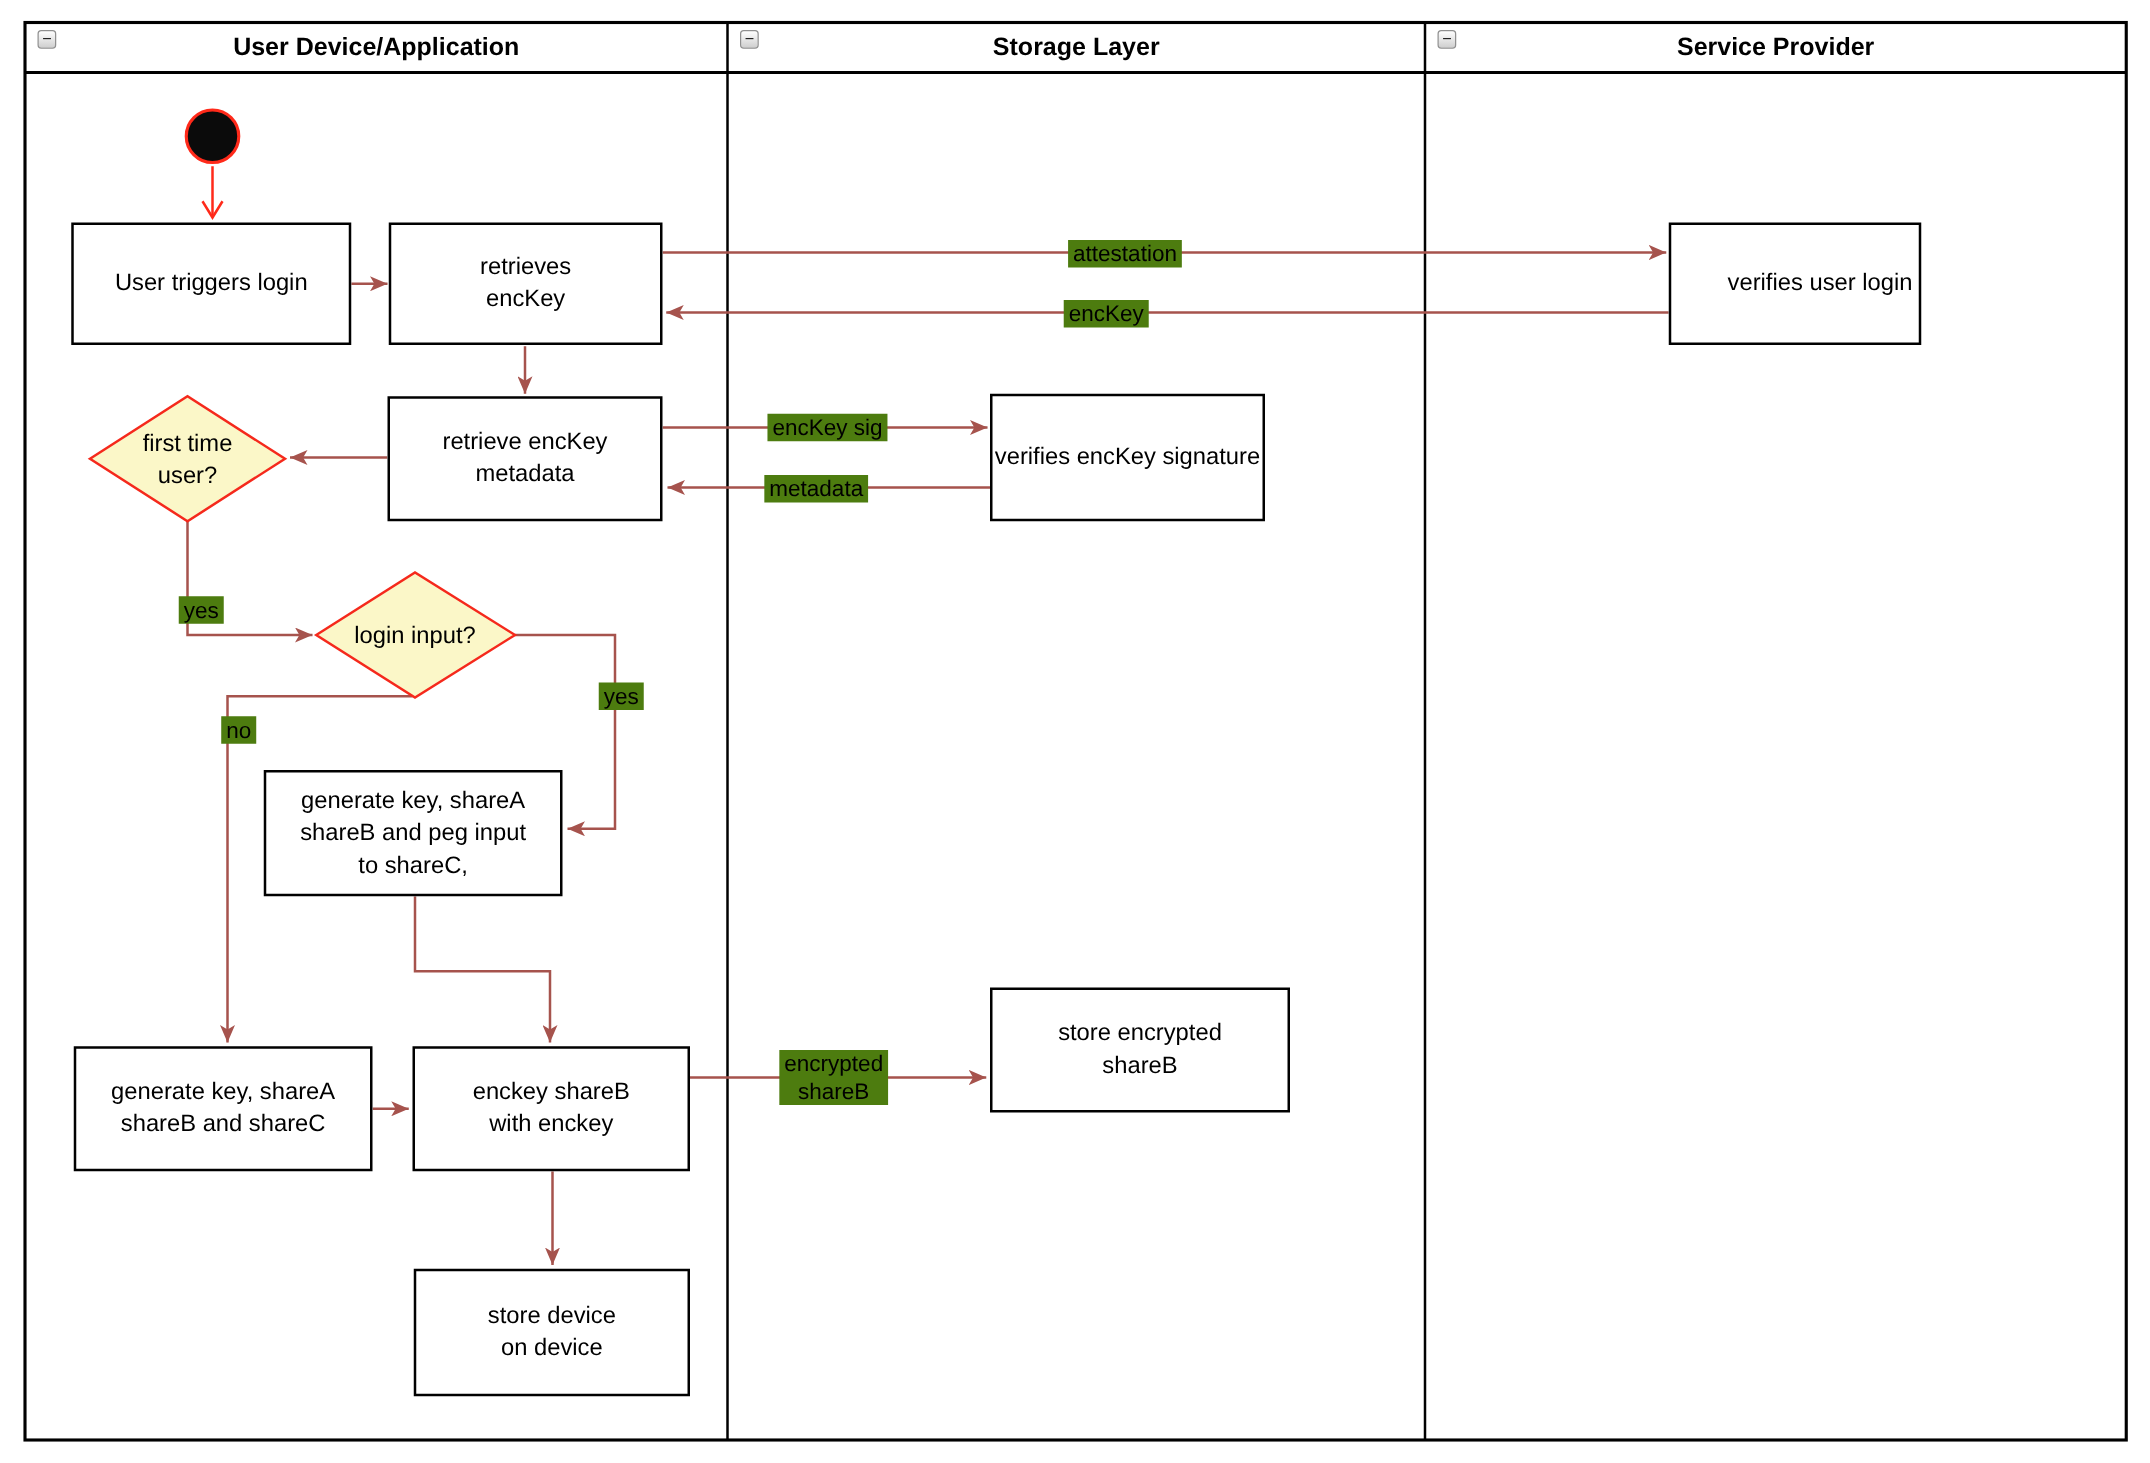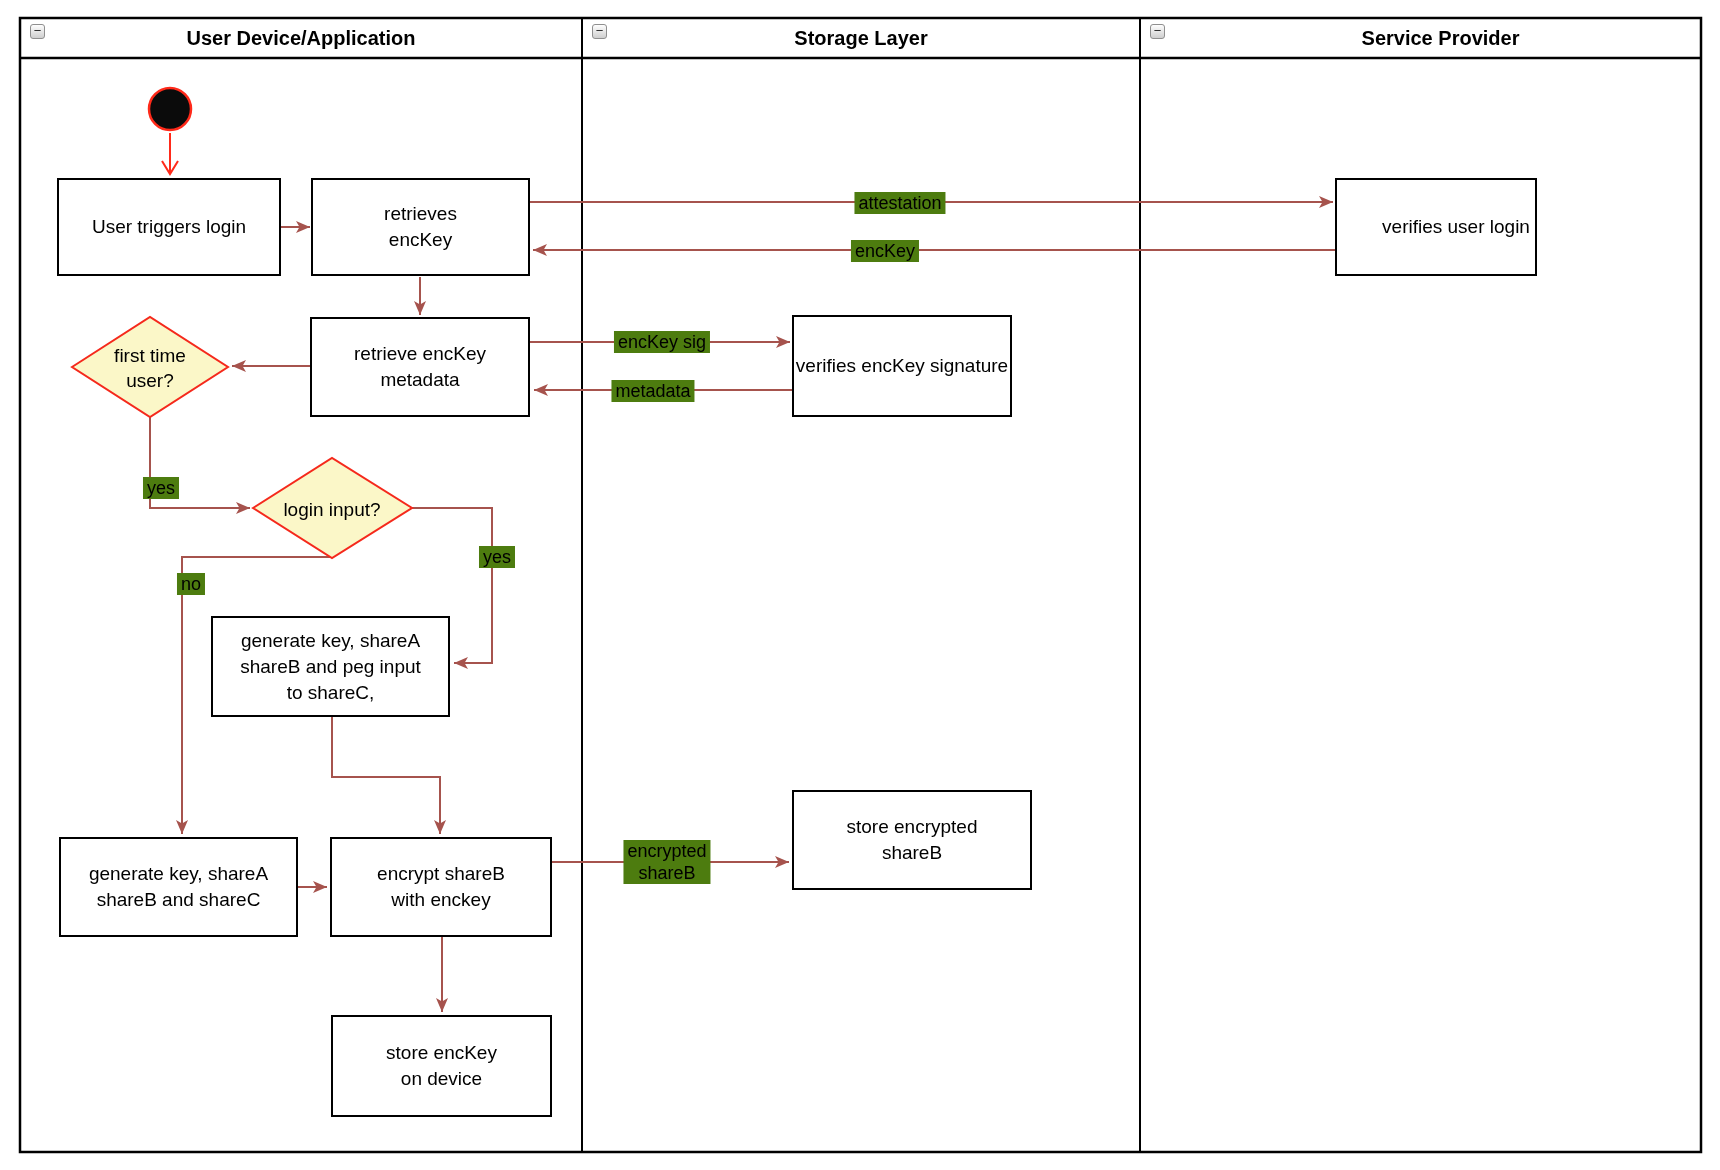--- a/index.html
+++ b/index.html
@@ -73,21 +73,21 @@
       <path d="M552,862 L789,862" marker-end="url(#ah)"></path>
       <path d="M442,937 L442,1012" marker-end="url(#ah)"></path>
     </g>
 
     <polygon points="72,367 150,317 228,367 150,417" fill="#FBF7C8" stroke="#F5291C" stroke-width="2"></polygon>
     <polygon points="253,508 332,458 412,508 332,558" fill="#FBF7C8" stroke="#F5291C" stroke-width="2"></polygon>
   </svg>
 
   <div class="lane-title" style="left:20px;width:562px;">User Device/Application</div>
   <div class="lane-title" style="left:582px;width:558px;">Storage Layer</div>
-  <div class="lane-title" style="left:1140px;width:561px;padding-left:20px;">Service Provider</div>
+  <div class="lane-title" style="left:1140px;width:561px;">Service Provider</div>
 
   <div class="collapse" style="left:30px;top:24px;">−</div>
   <div class="collapse" style="left:592px;top:24px;">−</div>
   <div class="collapse" style="left:1150px;top:24px;">−</div>
 
   <div class="box" style="left:57px;top:178px;width:224px;height:98px;text-align:center;">
     <span class="ln">User triggers login</span>
   </div>
 
   <div class="box" style="left:311px;top:178px;width:219px;height:98px;">
@@ -105,26 +105,26 @@
     <span class="ln">shareB and peg input</span>
     <span class="ln">to shareC,</span>
   </div>
 
   <div class="box" style="left:59px;top:837px;width:239px;height:100px;">
     <span class="ln">generate key, shareA</span>
     <span class="ln">shareB and shareC</span>
   </div>
 
   <div class="box" style="left:330px;top:837px;width:222px;height:100px;">
-    <span class="ln">encrypt shareB</span>
+    <span class="ln">enckey shareB</span>
     <span class="ln">with enckey</span>
   </div>
 
   <div class="box" style="left:331px;top:1015px;width:221px;height:102px;">
-    <span class="ln">store encKey</span>
+    <span class="ln">store device</span>
     <span class="ln">on device</span>
   </div>
 
   <div class="box" style="left:792px;top:315px;width:220px;height:102px;">
     <span class="ln nowrap">verifies encKey signature</span>
   </div>
 
   <div class="box" style="left:792px;top:790px;width:240px;height:100px;">
     <span class="ln">store encrypted</span>
     <span class="ln">shareB</span>

